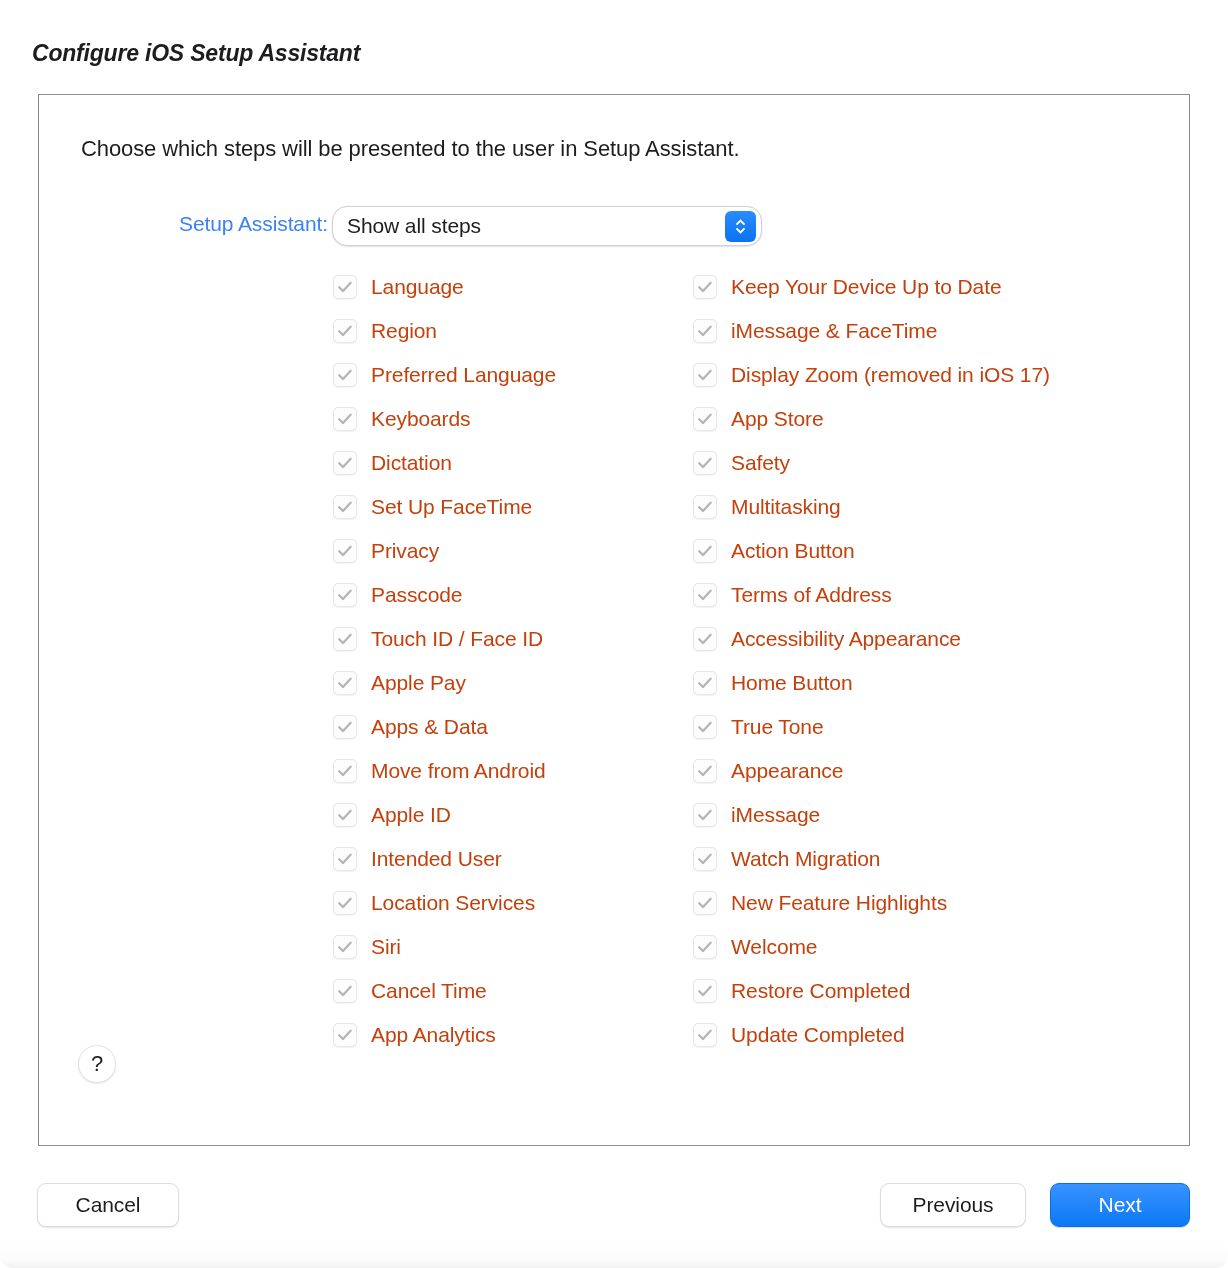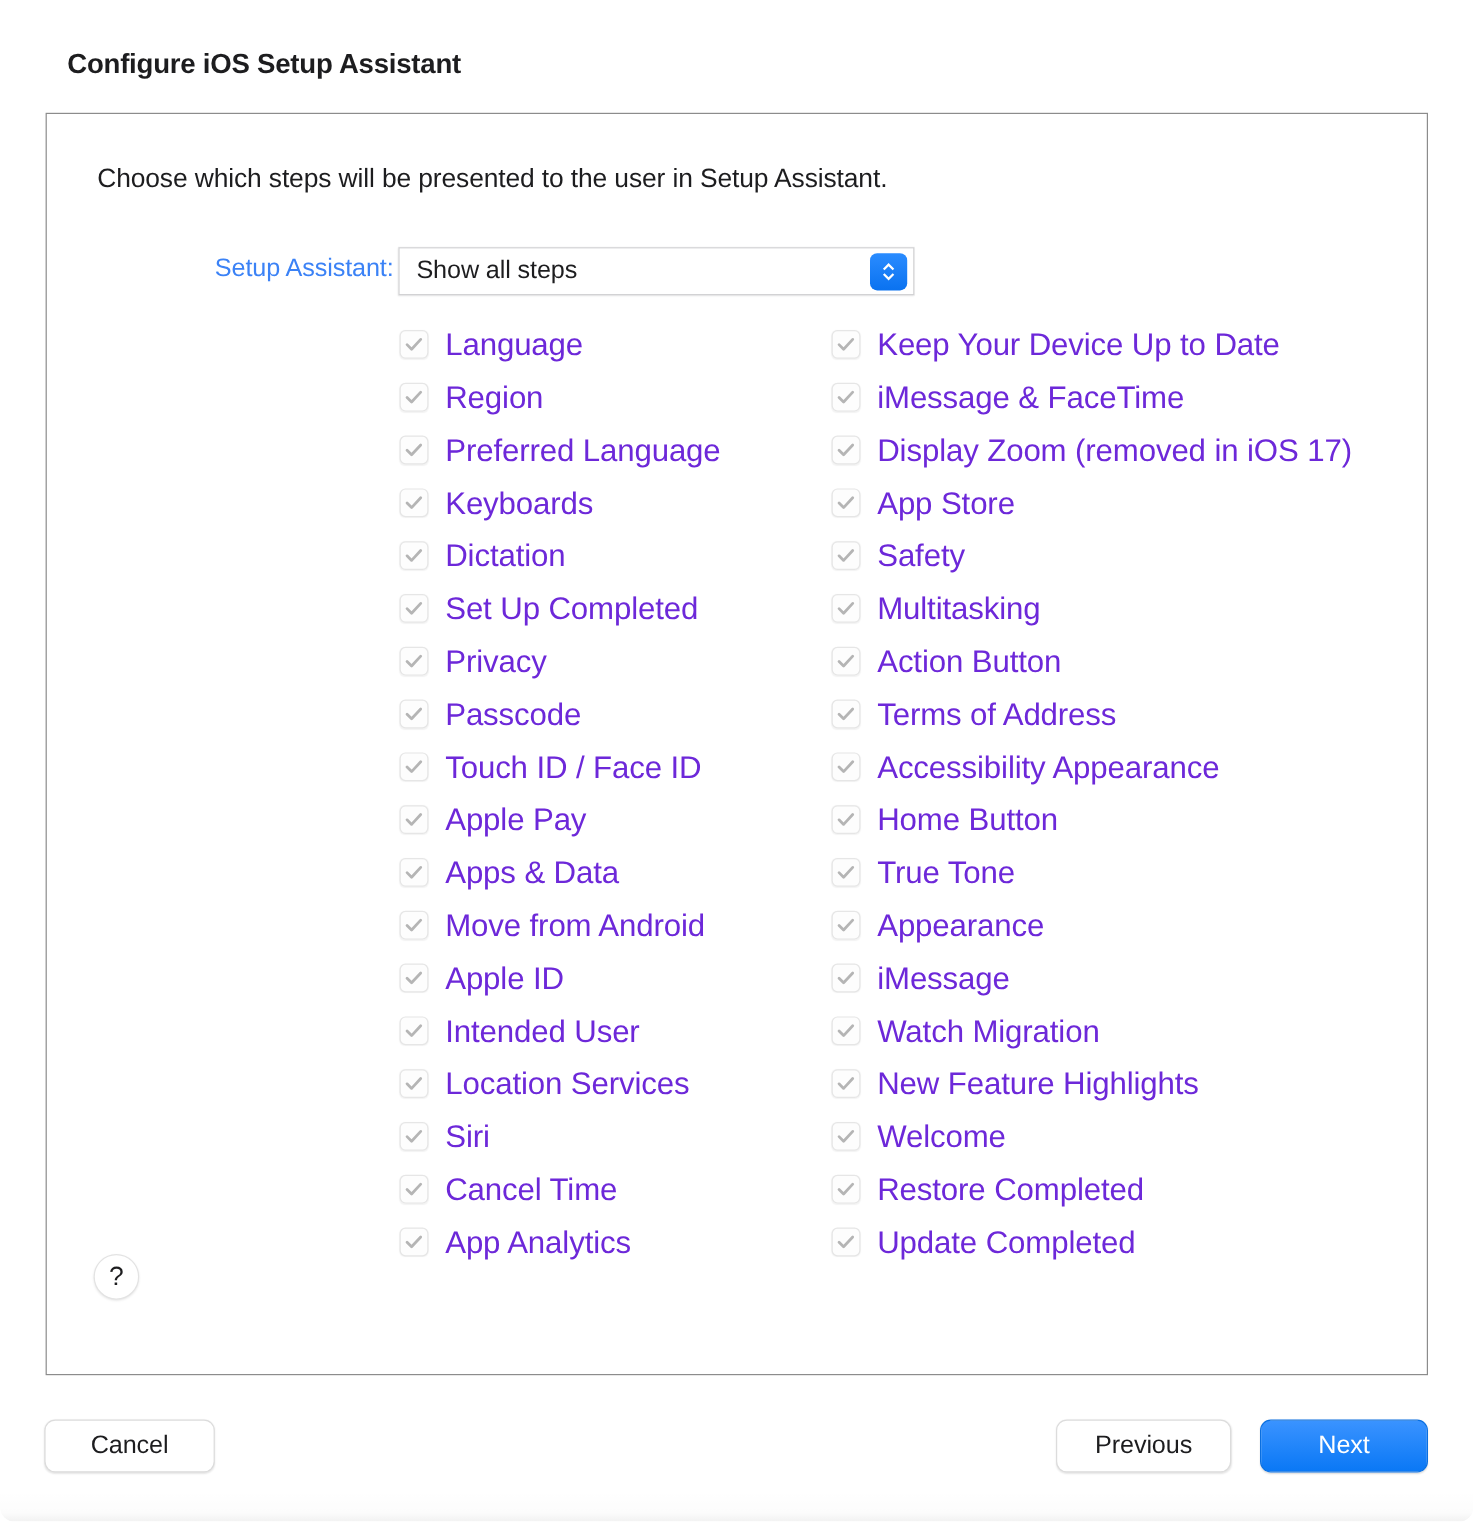--- a/index.html
+++ b/index.html
@@ -20,26 +20,27 @@
     width: 1228px;
     height: 1268px;
     background: #ffffff;
     border-bottom-left-radius: 12px;
     border-bottom-right-radius: 12px;
     box-sizing: border-box;
     overflow: hidden;
   }
   .page-title {
     position: absolute;
-    left: 56px;
+    left: 32px;
     top: 40px;
     font-size: 23px;
     font-weight: bold;
     color: #1d1d1f;
     letter-spacing: -0.2px;
+    font-style: italic;
   }
   .content-box {
     position: absolute;
     left: 38px;
     top: 94px;
     width: 1152px;
     height: 1052px;
     border: 1px solid #8c8c8c;
     background: #ffffff;
     box-sizing: border-box;
@@ -70,21 +71,21 @@
     letter-spacing: -0.1px;
   }
   .popup-button {
     position: absolute;
     left: 293px;
     top: 0px;
     width: 430px;
     height: 40px;
     background: #ffffff;
     border: 1px solid #d2d2d4;
-    border-radius: 0;
+    border-radius: 15px;
     box-shadow: 0 1px 1.5px rgba(0,0,0,0.10), 0 0 0 0.5px rgba(0,0,0,0.03);
     box-sizing: border-box;
     cursor: default;
   }
   .popup-value {
     position: absolute;
     left: 14px;
     top: 7px;
     font-size: 21px;
     color: #1d1d1f;
@@ -134,22 +135,22 @@
     box-shadow: 0 0.5px 1px rgba(0,0,0,0.05);
     box-sizing: border-box;
     margin-right: 14px;
   }
   .cb svg {
     position: absolute;
     left: 2px;
     top: 2px;
   }
   .step-label {
-    font-size: 26px;
-    color: #6d28d9;
+    font-size: 21px;
+    color: #c2410c;
     letter-spacing: -0.1px;
     white-space: nowrap;
   }
 
   .help-button {
     position: absolute;
     left: 39px;
     top: 950px;
     width: 38px;
     height: 38px;
@@ -288,21 +289,21 @@
           </span>
           <span class="step-label">Dictation</span>
         </div>
 
         <div class="step-row">
           <span class="cb">
             <svg width="18" height="18" viewBox="0 0 18 18" aria-hidden="true">
                 <path d="M3.2 9.2 L7.0 13.0 L14.6 4.8" stroke="#b5b5b5" stroke-width="2.3" fill="none" stroke-linecap="round" stroke-linejoin="round"></path>
               </svg>
           </span>
-          <span class="step-label">Set Up Completed</span>
+          <span class="step-label">Set Up FaceTime</span>
         </div>
 
         <div class="step-row">
           <span class="cb">
             <svg width="18" height="18" viewBox="0 0 18 18" aria-hidden="true">
                 <path d="M3.2 9.2 L7.0 13.0 L14.6 4.8" stroke="#b5b5b5" stroke-width="2.3" fill="none" stroke-linecap="round" stroke-linejoin="round"></path>
               </svg>
           </span>
           <span class="step-label">Privacy</span>
         </div>

